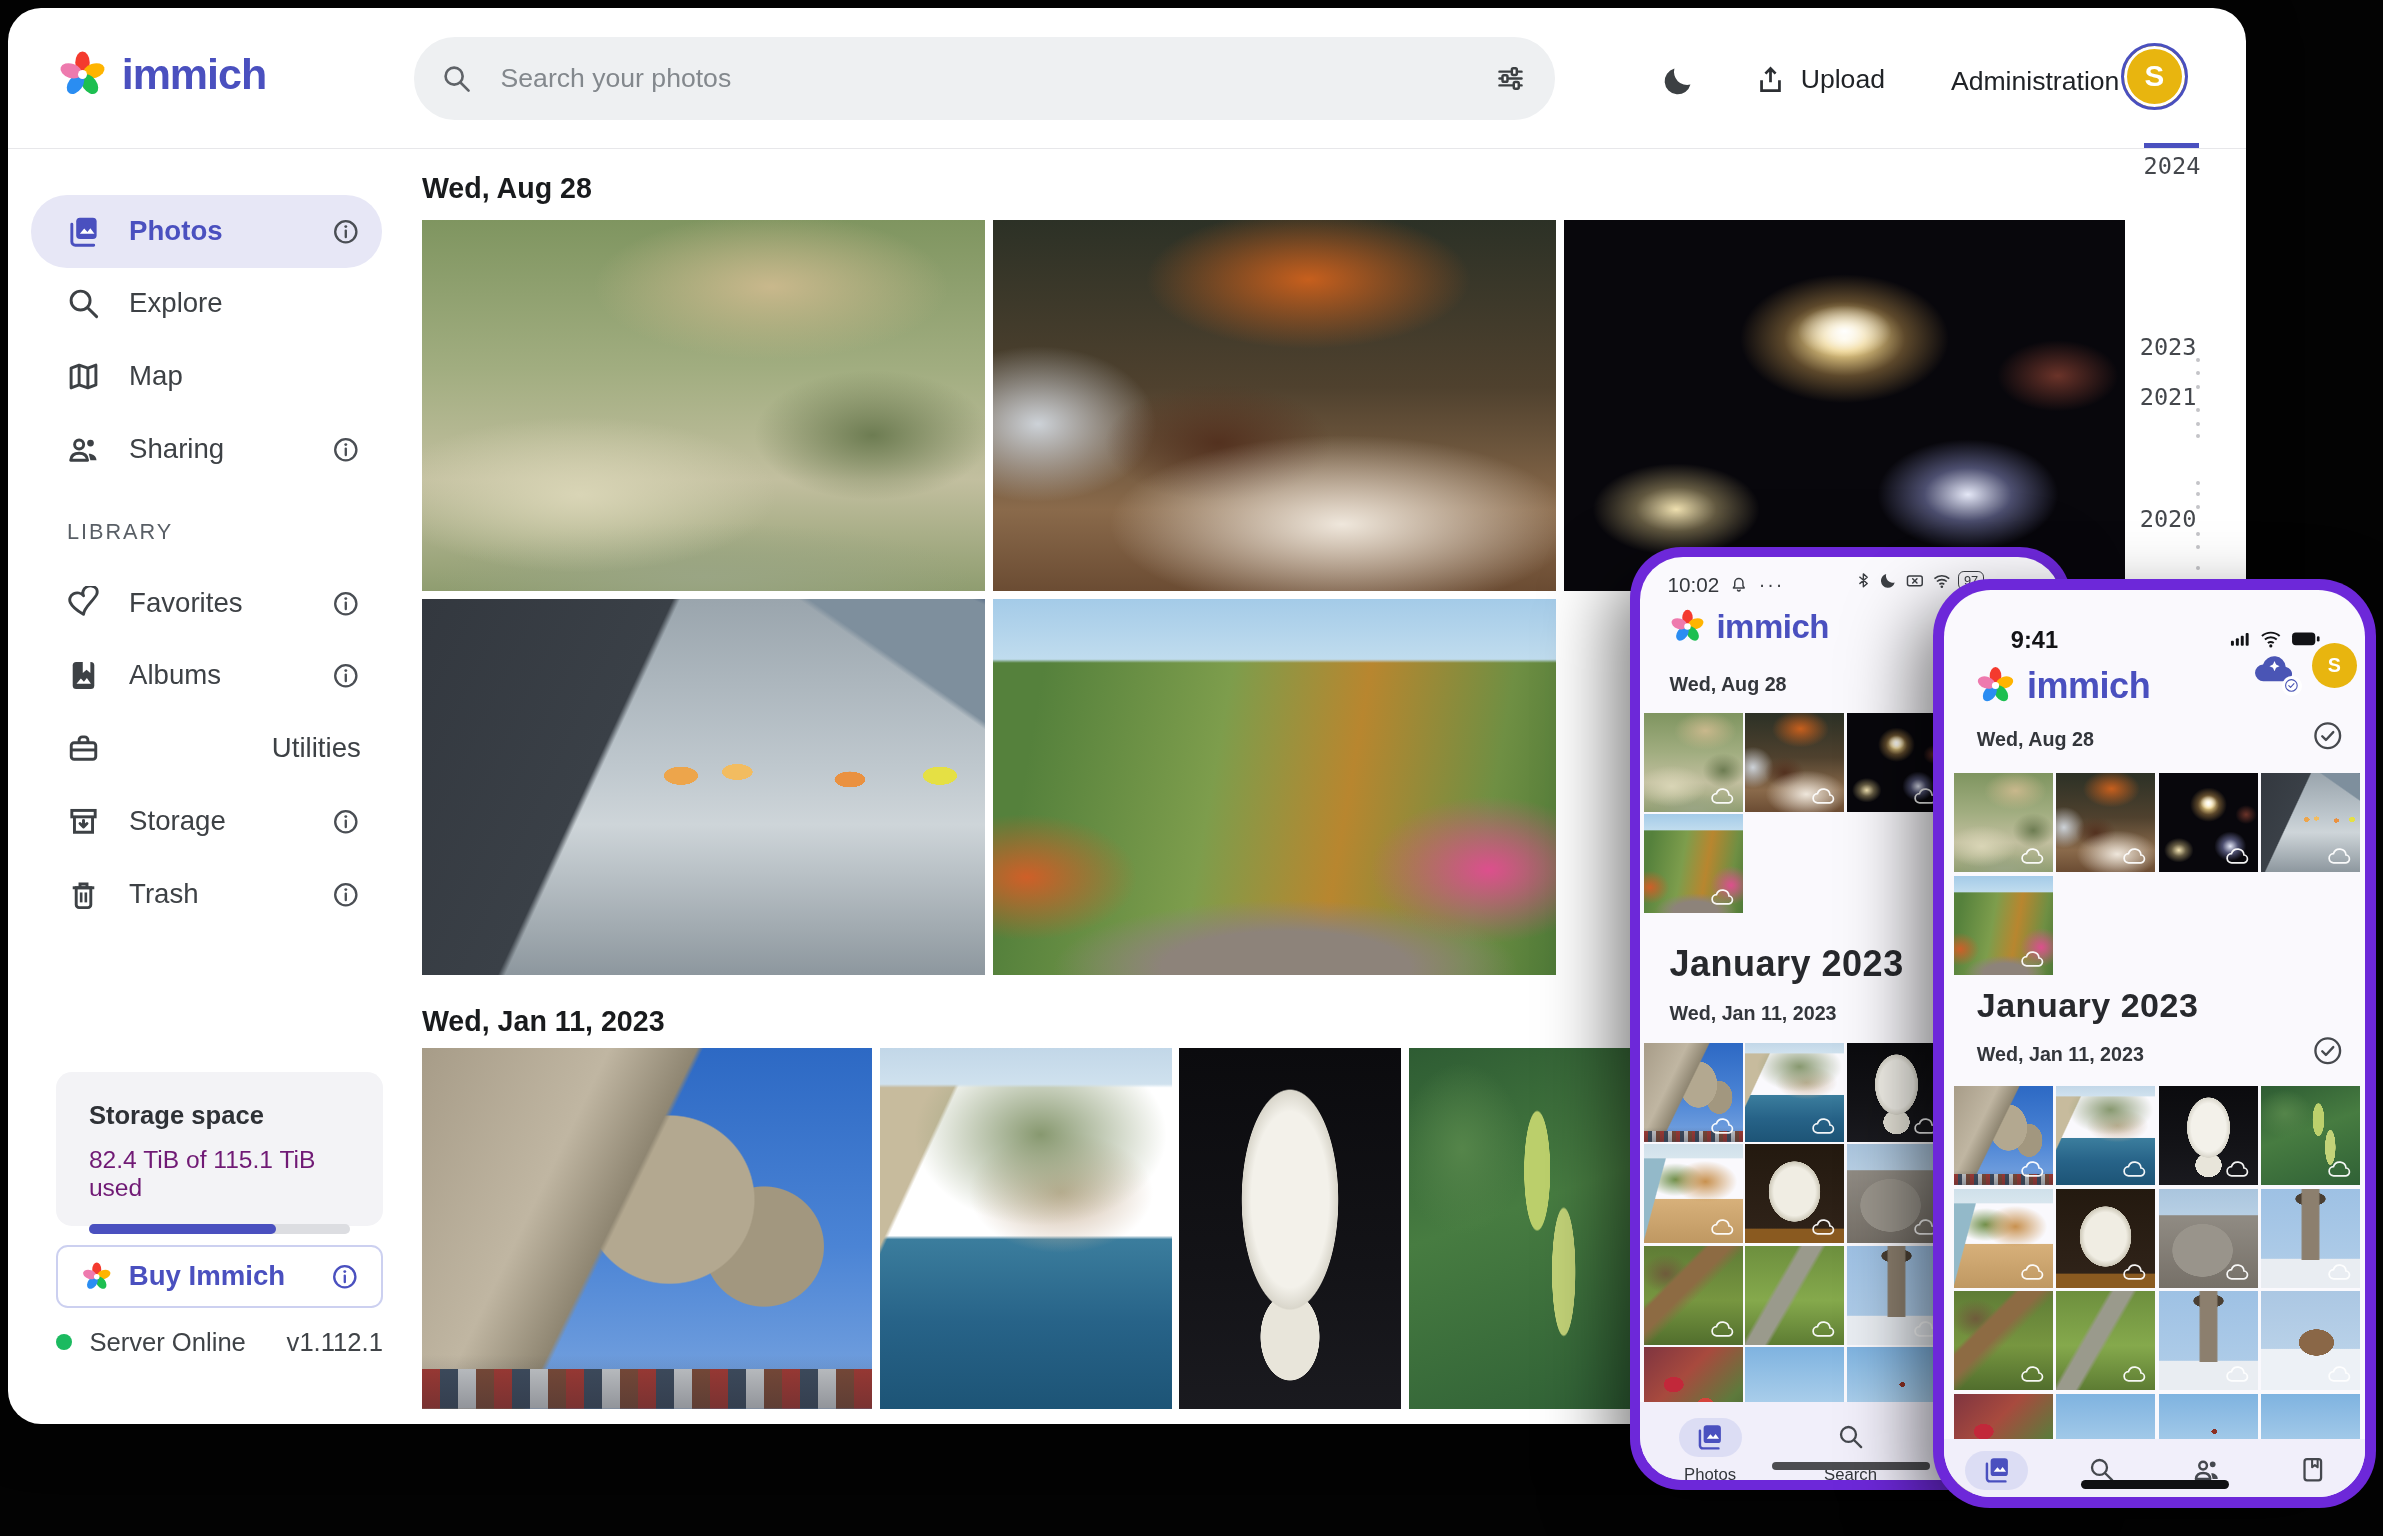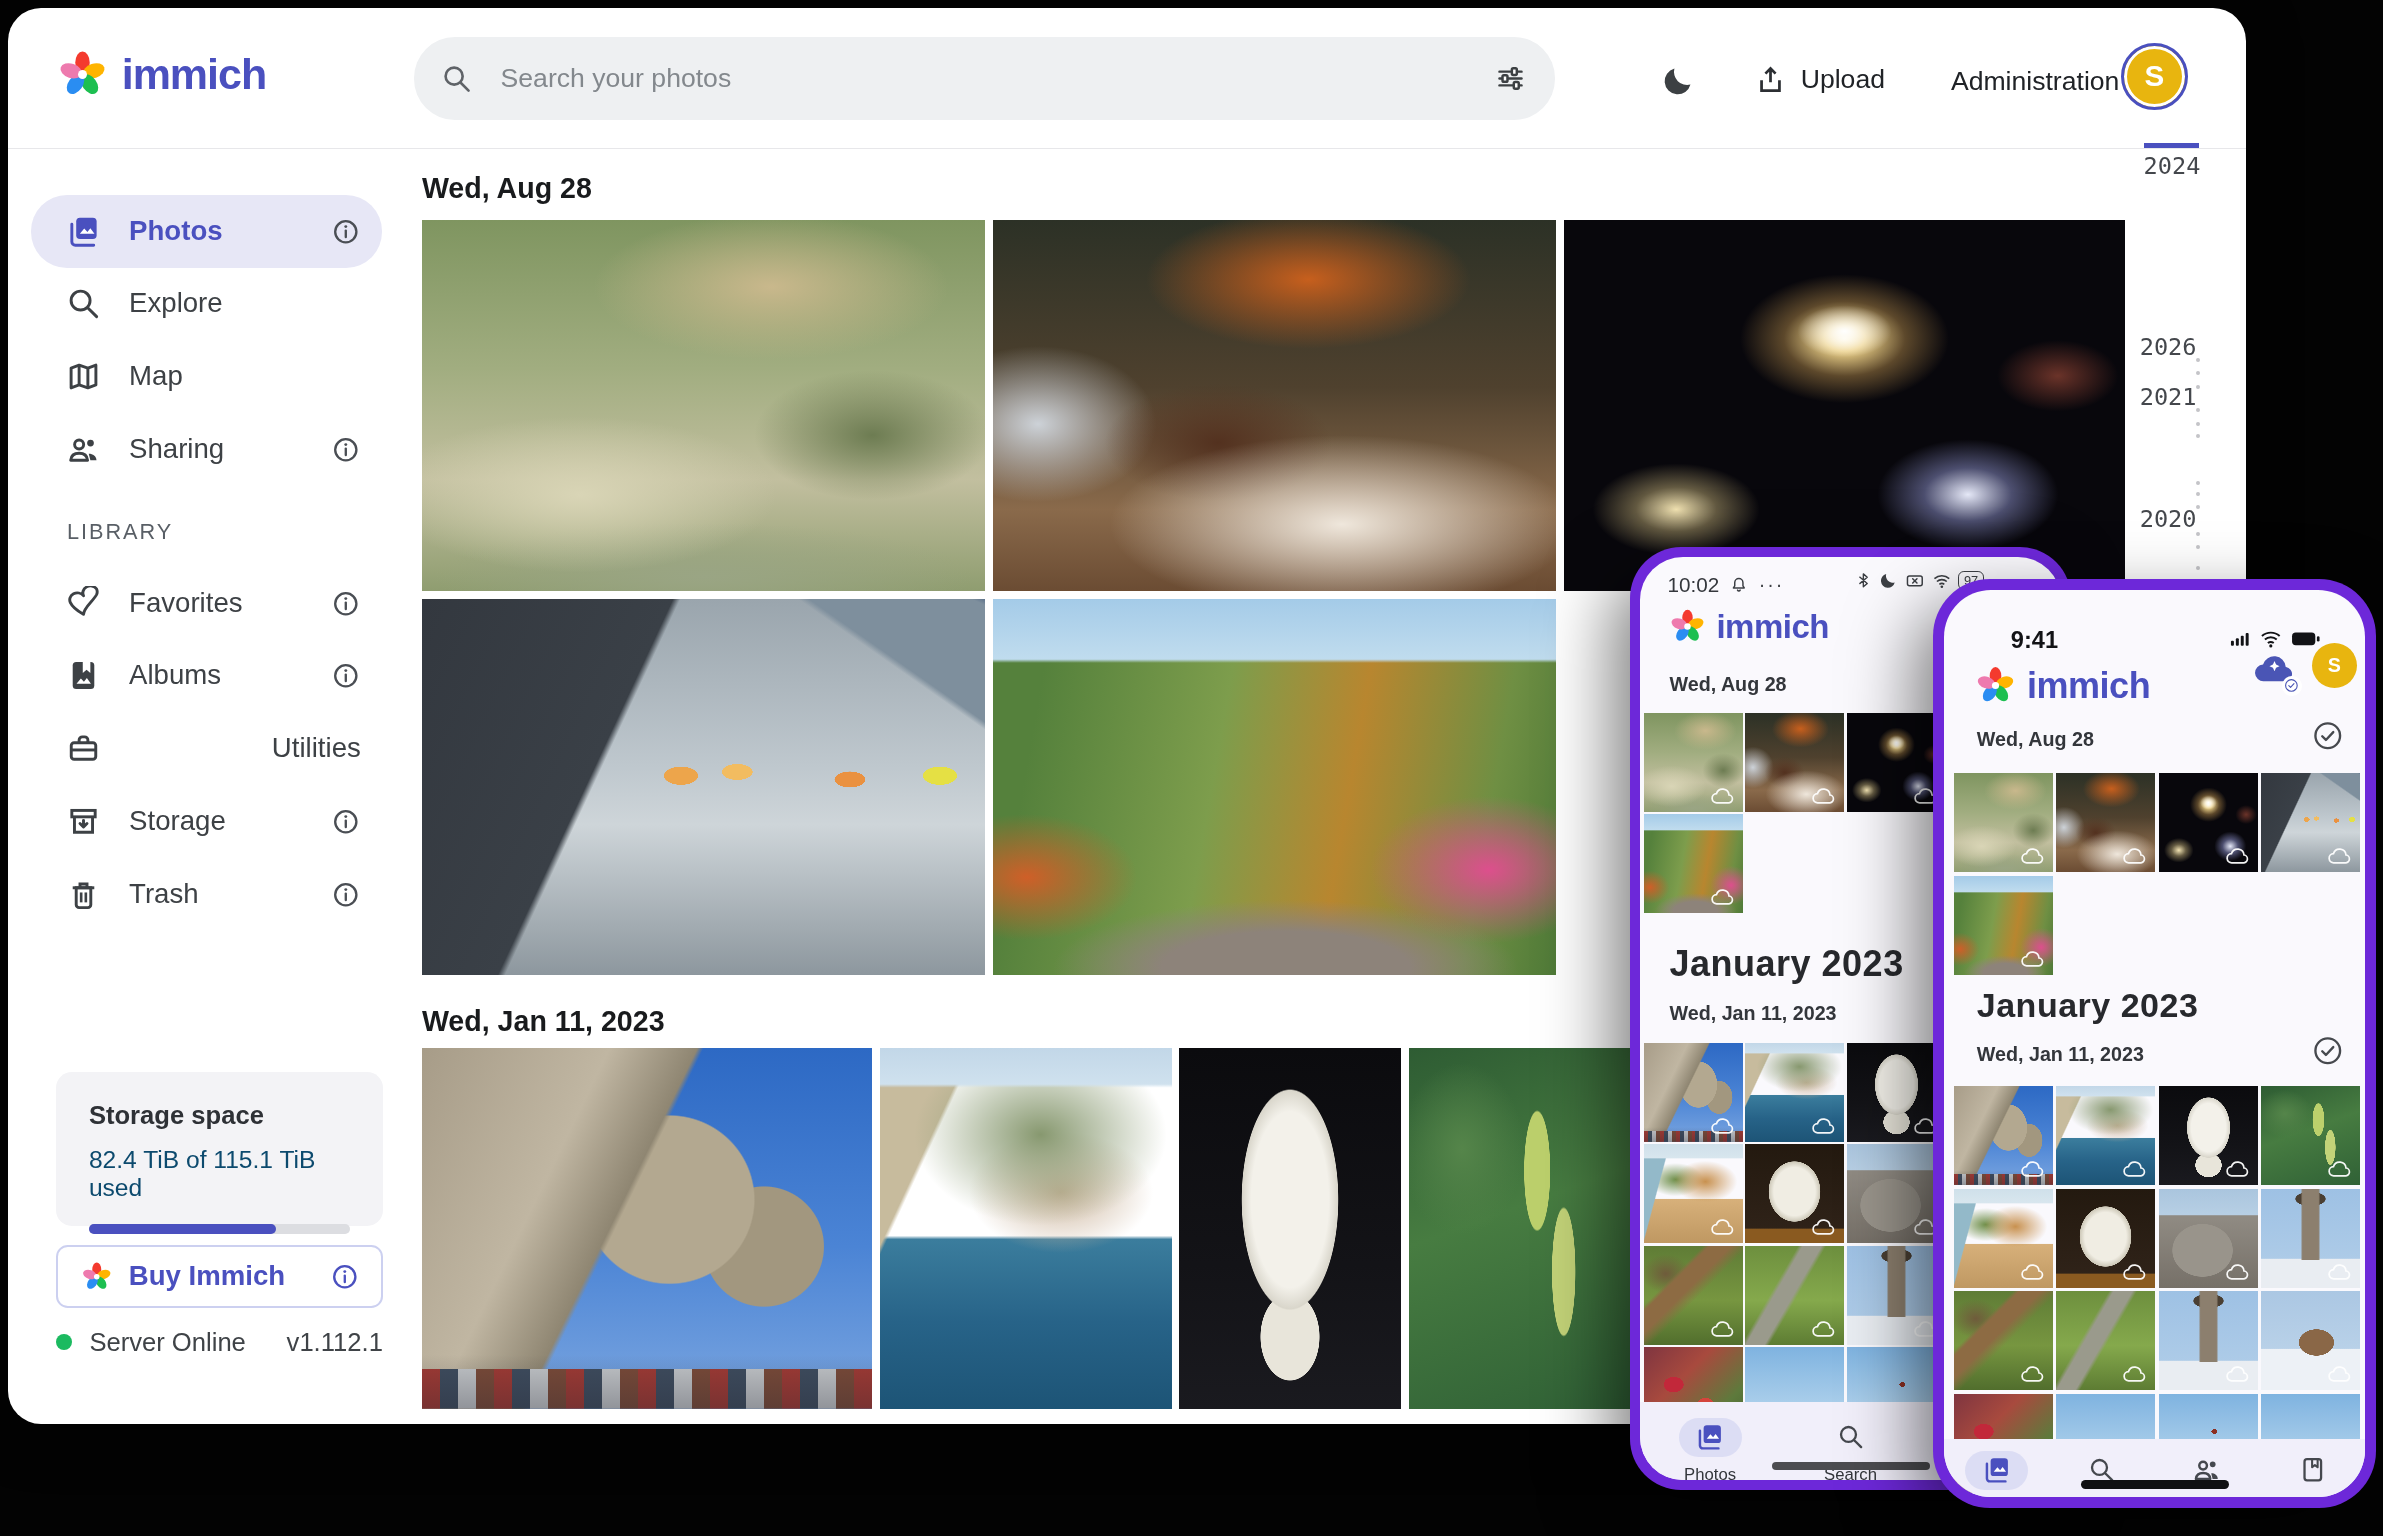--- a/index.html
+++ b/index.html
@@ -35,21 +35,21 @@
   .side-item .lbl{flex:1;font-size:27.6px;margin-left:27.6px;}
   .side-item.active{background:#e7e7f6;color:#4a50bf;}
   .side-item.active .lbl{font-weight:700;}
   .side-icon{width:35px;height:35px;}
   .info-icon{width:29.6px;height:29.6px;color:#4a4e54;}
   .section-label{position:absolute;left:59px;font-size:21.7px;color:#595f66;letter-spacing:2px;}
 
   .storage-card{position:absolute;left:48px;top:1064px;width:327px;height:154px;background:#f3f3f6;
                 border-radius:15.8px;padding:29.6px 33px;box-sizing:border-box;}
   .storage-title{font-size:25.6px;font-weight:700;color:#2e3136;}
-  .storage-usage{font-size:24.6px;color:#0c4a6e;margin-top:15.8px;}
+  .storage-usage{font-size:24.6px;color:#701a75;margin-top:15.8px;}
   .progress-track{margin-top:21.7px;width:100%;height:9.9px;border-radius:4.9px;background:#dcdde1;}
   .progress-fill{height:9.9px;border-radius:4.9px;background:#4a50bf;}
 
   .buy-btn{position:absolute;left:48px;top:1237px;width:327px;height:63px;background:#fff;
            border:2px solid #ccd0f0;border-radius:11.8px;display:flex;align-items:center;
            padding:0 21.7px 0 23.6px;box-sizing:border-box;gap:15.8px;}
   .buy-label{flex:1;font-size:27.6px;font-weight:700;color:#4a50bf;}
   .server-row{position:absolute;left:48px;top:1320px;width:327px;display:flex;align-items:center;gap:17.7px;}
   .server-dot{width:15.8px;height:15.8px;border-radius:50%;background:#1cba60;}
   .server-label{flex:1;font-size:25.6px;color:#3f4347;}
@@ -480,21 +480,21 @@
     <div class="date-header" style="left:414px;top:997px;">Wed, Jan 11, 2023</div>
 
     <div class="tile ph-castle" style="left:414px;top:1040px;width:450px;height:361px;"></div>
     <div class="tile ph-coastal" style="left:872px;top:1040px;width:292px;height:361px;"></div>
     <div class="tile ph-bust" style="left:1171px;top:1040px;width:222px;height:361px;"></div>
     <div class="tile ph-plant" style="left:1401px;top:1040px;width:221px;height:361px;"></div>
 
     <div class="abs" style="left:2118px;top:128px;width:118px;height:473px;">
       <div class="tl-marker" style="left:17.7px;top:6.9px;"></div>
       <div class="tl-year" style="left:17.7px;top:15.8px;">2024</div>
-      <div class="tl-year" style="left:13.8px;top:197px;">2026</div>
+      <div class="tl-year" style="left:13.8px;top:197px;">2023</div>
       <div class="tl-year" style="left:13.8px;top:247px;">2021</div>
       <div class="tl-year" style="left:13.8px;top:369px;">2020</div>
       <div class="tl-dot" style="left:70px;top:222px;"></div>
         <div class="tl-dot" style="left:70px;top:235px;"></div>
       <div class="tl-dot" style="left:70px;top:249px;"></div>
         <div class="tl-dot" style="left:70px;top:272px;"></div>
       <div class="tl-dot" style="left:70px;top:286px;"></div>
         <div class="tl-dot" style="left:70px;top:298px;"></div>
       <div class="tl-dot" style="left:70px;top:345px;"></div>
         <div class="tl-dot" style="left:70px;top:356px;"></div>

